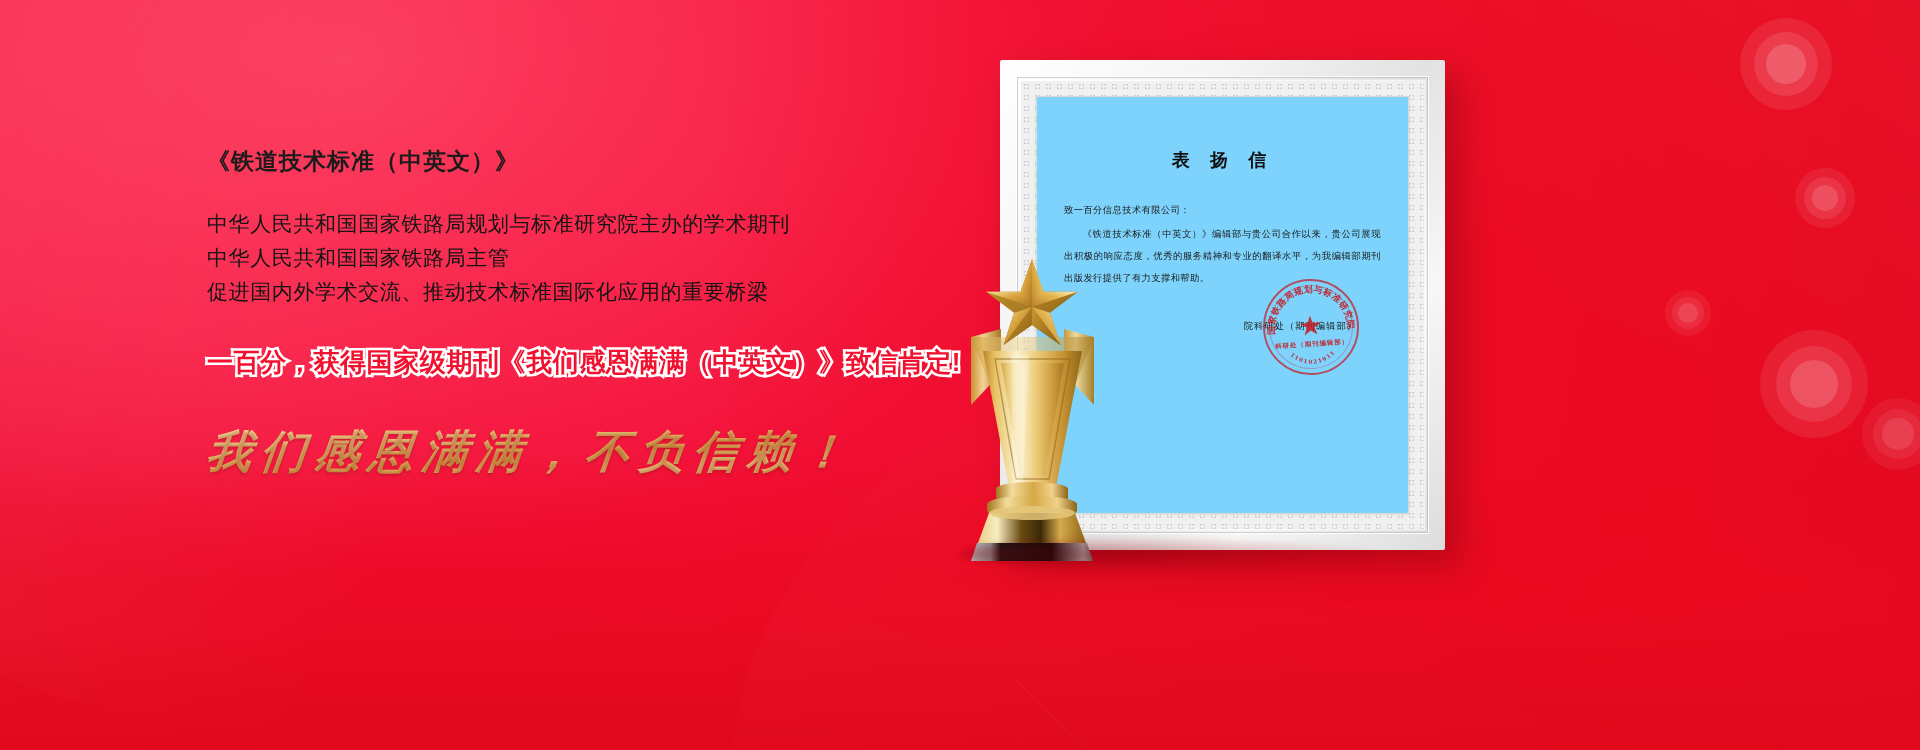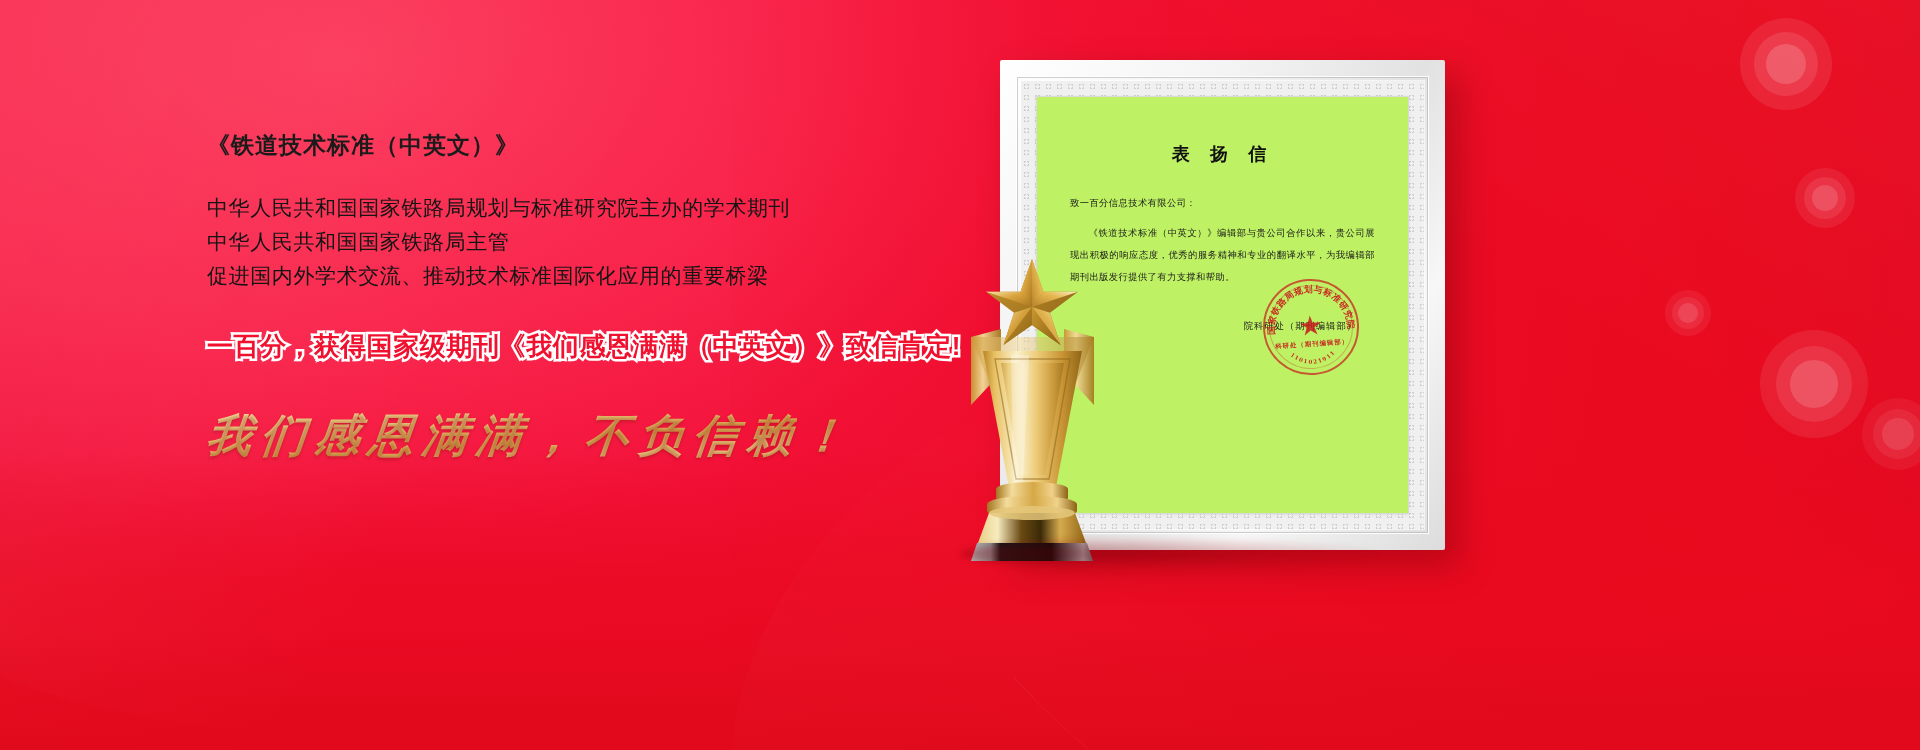--- a/index.html
+++ b/index.html
@@ -66,21 +66,21 @@
   .ln3{ right:-450px; top:-200px; width:1500px; height:1150px; transform:rotate(8deg);
         border-color:transparent transparent rgba(255,255,255,.09) transparent; }
 
   
   .bokeh{ position:absolute; border-radius:50%; display:flex; align-items:center; justify-content:center; }
   .bokeh .r2{ border-radius:50%; display:flex; align-items:center; justify-content:center; }
   .bokeh .r3{ border-radius:50%; }
 
   
   .text-col{
-    position:absolute; left:207px; top:128px; width:760px;
+    position:absolute; left:207px; top:144px; width:760px;
     font-family:"Liberation Sans","DejaVu Sans",sans-serif;
   }
   .journal-title{
     font-size:23px; font-weight:bold; color:#1b1b1b; letter-spacing:1px;
     line-height:34px;
   }
   .info-lines{ margin-top:29px; }
   .info-line{
     font-size:21px; color:#141414; line-height:34px; letter-spacing:.6px;
     font-weight:400;
@@ -132,39 +132,39 @@
   }
   .mat-pattern{
     position:absolute; inset:0;
     background-image:
       radial-gradient(circle 3.4px at 50% 50%, rgba(0,0,0,0) 2.0px, rgba(140,140,145,.32) 2.1px, rgba(140,140,145,.32) 2.9px, rgba(0,0,0,0) 3.0px);
     background-size:11px 11px;
     background-color:#F0F0F0;
   }
   .paper{
     position:absolute; inset:15px;
-    background:#bef264;
+    background:#7dd3fc;
     box-shadow:inset 0 0 0 1px #D9D9D9, 0 1px 3px rgba(0,0,0,.08);
-    padding:20px 26px 18px 26px;
+    padding:26px 26px 18px 26px;
     overflow:hidden;
   }
 
   .cert-title{
     text-align:center;
     font-family:"DejaVu Serif","Liberation Serif",serif;
     font-size:18px; font-weight:bold; color:#111;
     letter-spacing:7px;
     margin-top:26px; margin-bottom:27px;
   }
   .cert-body{
     font-family:"DejaVu Serif","Liberation Serif",serif;
     font-size:9.3px; color:#1a1a1a; line-height:22px;
     letter-spacing:.4px; text-align:justify;
   }
-  .cert-body p{ margin:8px;font-family:Liberation Mono, monospace; }
+  .cert-body p{ margin:2px; }
   .cert-body p.indent{ text-indent:2em; }
   .sign-block{
     position:relative;
     margin-top:26px;
     font-family:"DejaVu Serif","Liberation Serif",serif;
     font-size:9.3px; color:#1a1a1a; line-height:22px;
     text-align:right; letter-spacing:1px;
     padding-right:26px;
   }
   .sign-line{ position:relative; z-index:2; }

